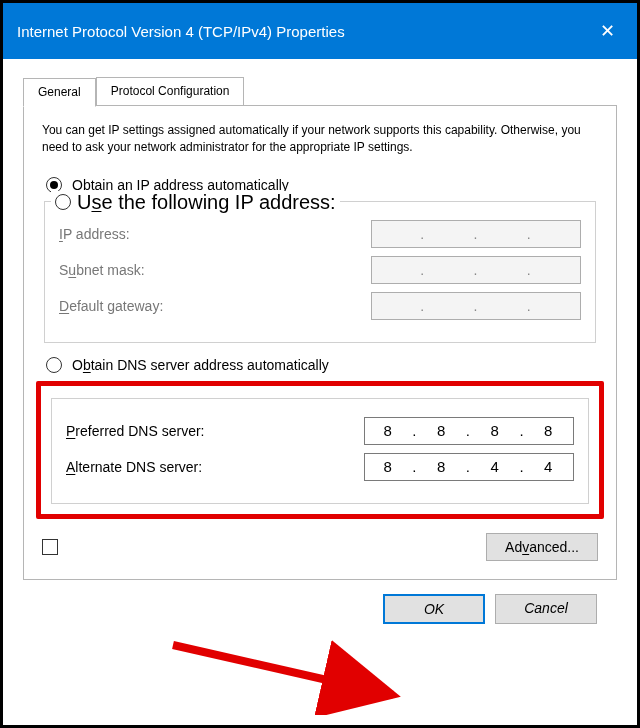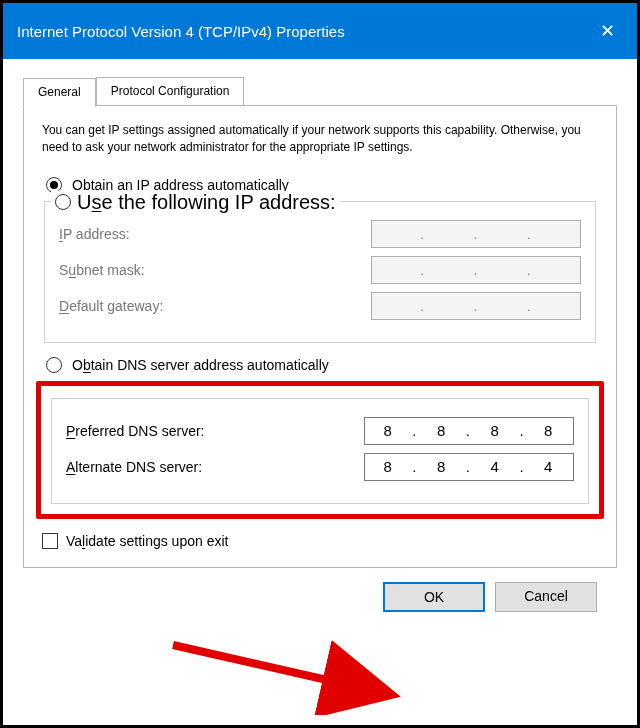--- a/index.html
+++ b/index.html
@@ -170,20 +170,21 @@
   }
   .btn.default {
     border: 2px solid #0078d7;
     background: #e1e1e1;
   }
   .dialog-buttons {
     display: flex;
     gap: 10px;
     justify-content: flex-end;
     padding: 14px 20px 0 20px;
+    font-style: italic;
   }
   .arrow {
     position: absolute;
     left: 160px;
     bottom: 10px;
     pointer-events: none;
   }
   .under { text-decoration: underline; text-decoration-thickness:1px; text-underline-offset:2px;}
 </style>
 </head>
@@ -283,22 +284,22 @@
               <span class="dot">.</span>
             <span>4</span>
           </span>
         </div>
       </div>
     </div>
 
     <div class="footer-row">
       <div class="checkbox-row">
         <span class="cbox"></span>
-        <span>Va<span class="under">l</span>idate settings upon exit</span>
-      </div>
+      </div>
+      <div class="btn">Ad<span class="under">v</span>anced...</div>
     </div>
 
   </div>
 
   <div class="dialog-buttons">
     <div class="btn default">OK</div>
     <div class="btn">Cancel</div>
   </div>
 
 </div>

